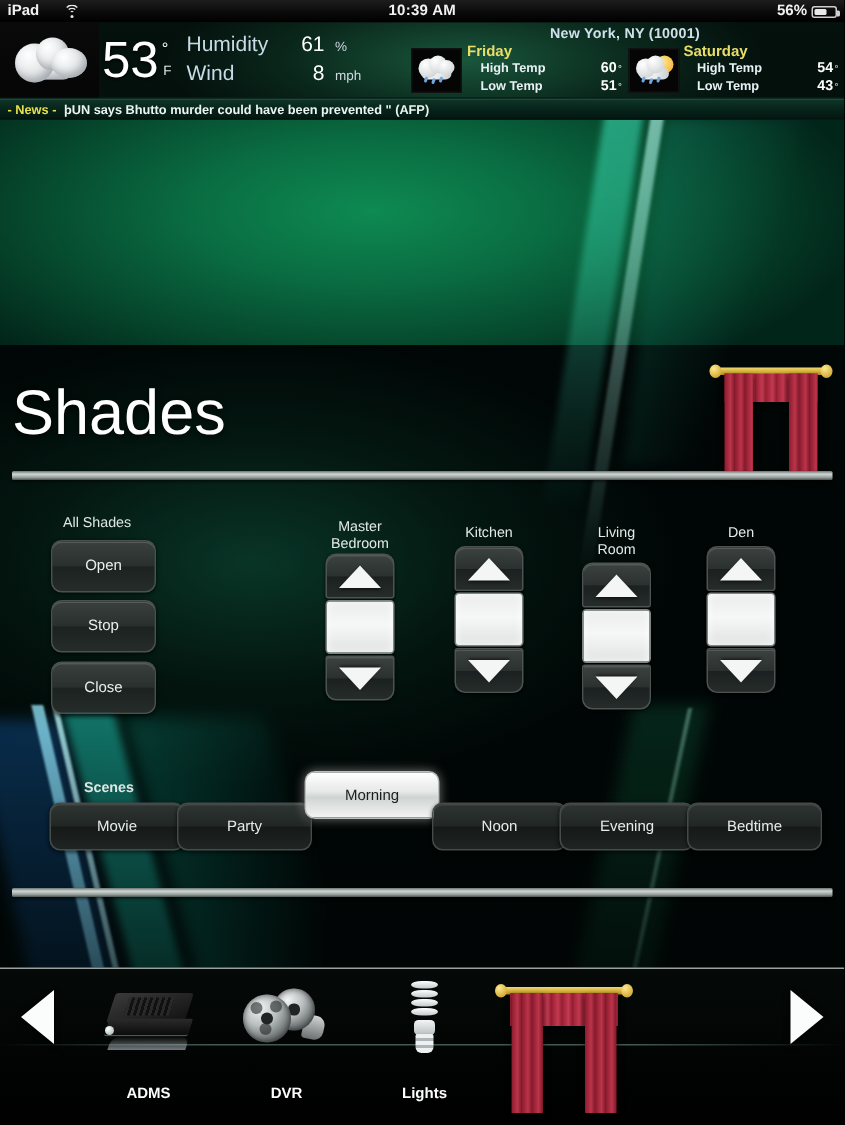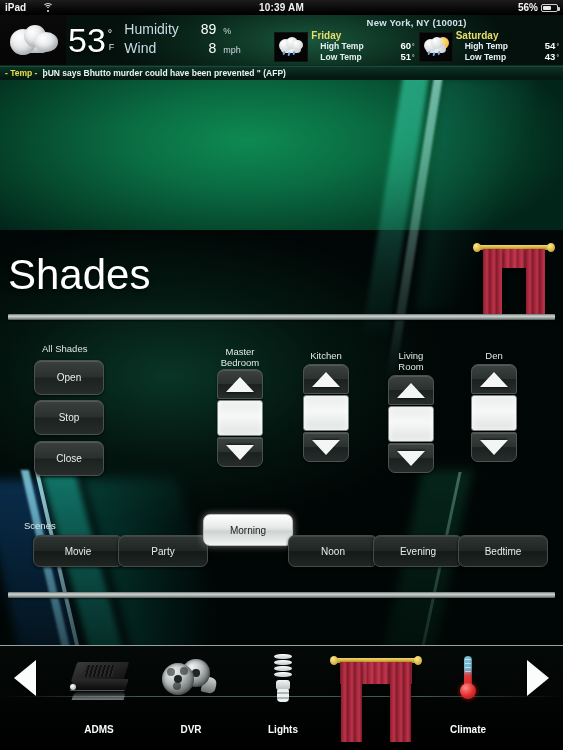--- a/index.html
+++ b/index.html
@@ -386,21 +386,21 @@
       <div class="t">53</div>
       <div class="u">
         <div class="deg">°</div>
         <div class="f">F</div>
       </div>
     </div>
 
     <div class="wx-stats">
       <div class="wx-row">
         <span class="lbl">Humidity</span>
-        <span class="val">89</span>
+        <span class="val">61</span>
         <span class="unit">%</span>
       </div>
       <div class="wx-row">
         <span class="lbl">Wind</span>
         <span class="val">8</span>
         <span class="unit">mph</span>
       </div>
     </div>
 
     <div class="wx-right">
@@ -459,21 +459,21 @@
               <span class="td">°</span>
             </div>
           </div>
         </div>
 
       </div>
     </div>
   </div>
 
   <div class="newsbar">
-    <span class="news-tag">- Temp -</span>
+    <span class="news-tag">- News -</span>
     <span class="news-txt">þUN says Bhutto murder could have been prevented " (AFP)</span>
   </div>
 
   <div class="content">
     <div class="bg-green"></div>
     <div class="bg-dark"></div>
 
     <div class="streak s1"></div>
     <div class="streak s2"></div>
     <div class="streak s3"></div>
@@ -553,21 +553,21 @@
         <div class="sh-btn sh-up">
           <span class="tri tri-up"></span>
         </div>
         <div class="sh-mid"></div>
         <div class="sh-btn sh-dn">
           <span class="tri tri-dn"></span>
         </div>
       </div>
     </div>
 
-    <div class="sec-label" style="left:24px; top:440px;">Scenes</div>
+    <div class="sec-label" style="left:56px; top:440px;font-weight:bold;">Scenes</div>
 
     <div class="scene off" style="left:33px;  top:455px;">Movie</div>
     <div class="scene off" style="left:118px; top:455px;">Party</div>
     <div class="scene on" style="left:203px; top:434px;">Morning</div>
     <div class="scene off" style="left:288px; top:455px;">Noon</div>
     <div class="scene off" style="left:373px; top:455px;">Evening</div>
     <div class="scene off" style="left:458px; top:455px;">Bedtime</div>
   </div>
 
   <div class="navbar">
@@ -624,24 +624,14 @@
       <div class="curtain" style="width:82px;height:80px;">
         <div class="rod"></div>
         <div class="valance"></div>
         <div class="panel pl"></div>
         <div class="panel pr"></div>
       </div>
     </div>
     <div class="nav-lbl" style="position:absolute;left:0;top:92px;width:92px;text-align:center;margin:0;"></div>
   </div>
 
-  <div class="nav-item" style="left:422px;">
-    <div class="nav-ico">
-      <div class="thermo">
-        <div class="stem"></div>
-          <div class="ticks"></div>
-          <div class="bulbr"></div>
-      </div>
-    </div>
-    <div class="nav-lbl">Climate</div>
-  </div>
 
 </div>
 
 </body></html>

